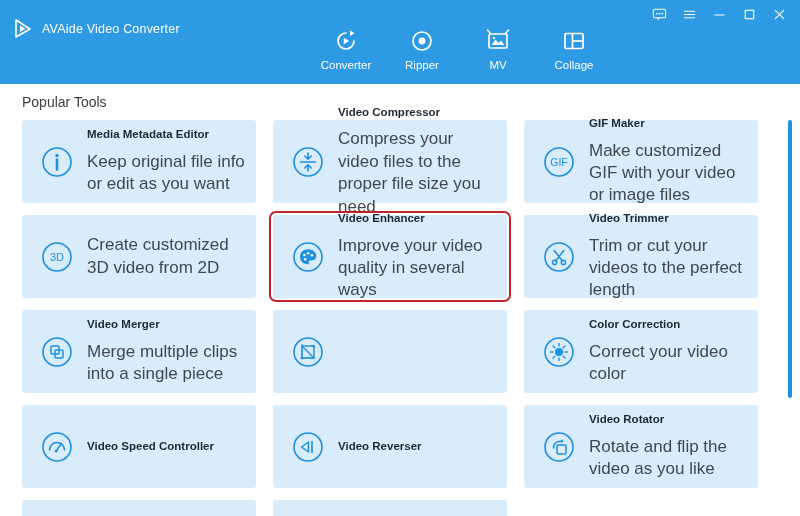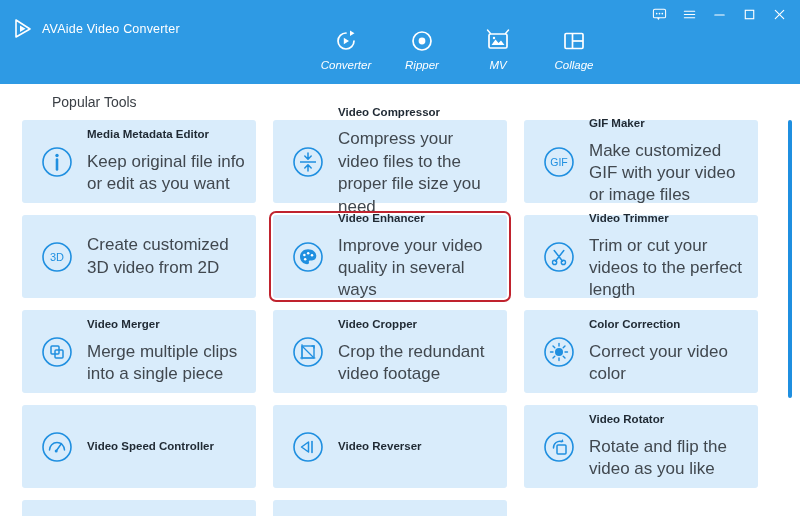--- a/index.html
+++ b/index.html
@@ -75,21 +75,20 @@
     width: 76px;
     height: 56px;
     display: flex;
     flex-direction: column;
     align-items: center;
     justify-content: flex-start;
     padding-top: 5px;
     cursor: pointer;
     border-radius: 4px;
     position: relative;
-    font-style: italic;
   }
   .nav-icon { height: 28px; display: flex; align-items: center; justify-content: center; }
   .nav-icon svg { display: block; }
   .nav-label {
     color: #ffffff;
     font-size: 11.5px;
     margin-top: 4px;
     white-space: nowrap;
   }
   .nav-item.active {
@@ -111,21 +110,20 @@
     top: 84px; left: 0; right: 0; bottom: 0;
     background: #ffffff;
   }
 
   .section-title {
     position: absolute;
     left: 22px;
     top: 10px;
     font-size: 14px;
     color: #3a3f45;
-    margin-left: 30px;
   }
 
   .grid {
     position: absolute;
     left: 22px;
     top: 36px;
     width: 736px;
     display: flex;
     flex-wrap: wrap;
     gap: 12px 17px;
@@ -413,24 +411,20 @@
       <div class="card">
         <span class="card-icon">
           <svg width="34" height="34" viewBox="0 0 34 34">
             <circle cx="17" cy="17" r="14" fill="none" stroke="#1f8fe0" stroke-width="1.6"></circle>
             <rect x="11" y="11" width="12" height="12" fill="none" stroke="#1f8fe0" stroke-width="1.4"></rect>
             <path d="M11 11 L23 23" stroke="#1f8fe0" stroke-width="1.3"></path>
             <path d="M20.5 11 L23 11 L23 13.5" fill="none" stroke="#1f8fe0" stroke-width="1.4"></path>
             <path d="M11 9 L11 24.5 M9 23 L24.5 23" stroke="#1f8fe0" stroke-width="1.1" opacity="0.85"></path>
           </svg>
         </span>
-        <span class="card-text">
-          <span class="card-title">Video Cropper</span>
-          <span class="card-desc">Crop the redundant video footage</span>
-        </span>
       </div>
 
       <div class="card">
         <span class="card-icon">
           <svg width="34" height="34" viewBox="0 0 34 34">
             <circle cx="17" cy="17" r="14" fill="none" stroke="#1f8fe0" stroke-width="1.6"></circle>
             <circle cx="17" cy="17" r="4" fill="#1f8fe0"></circle>
             <g stroke="#1f8fe0" stroke-width="1.4" stroke-linecap="round">
               <line x1="17" y1="8.5" x2="17" y2="11"></line>
               <line x1="17" y1="23" x2="17" y2="25.5"></line>

